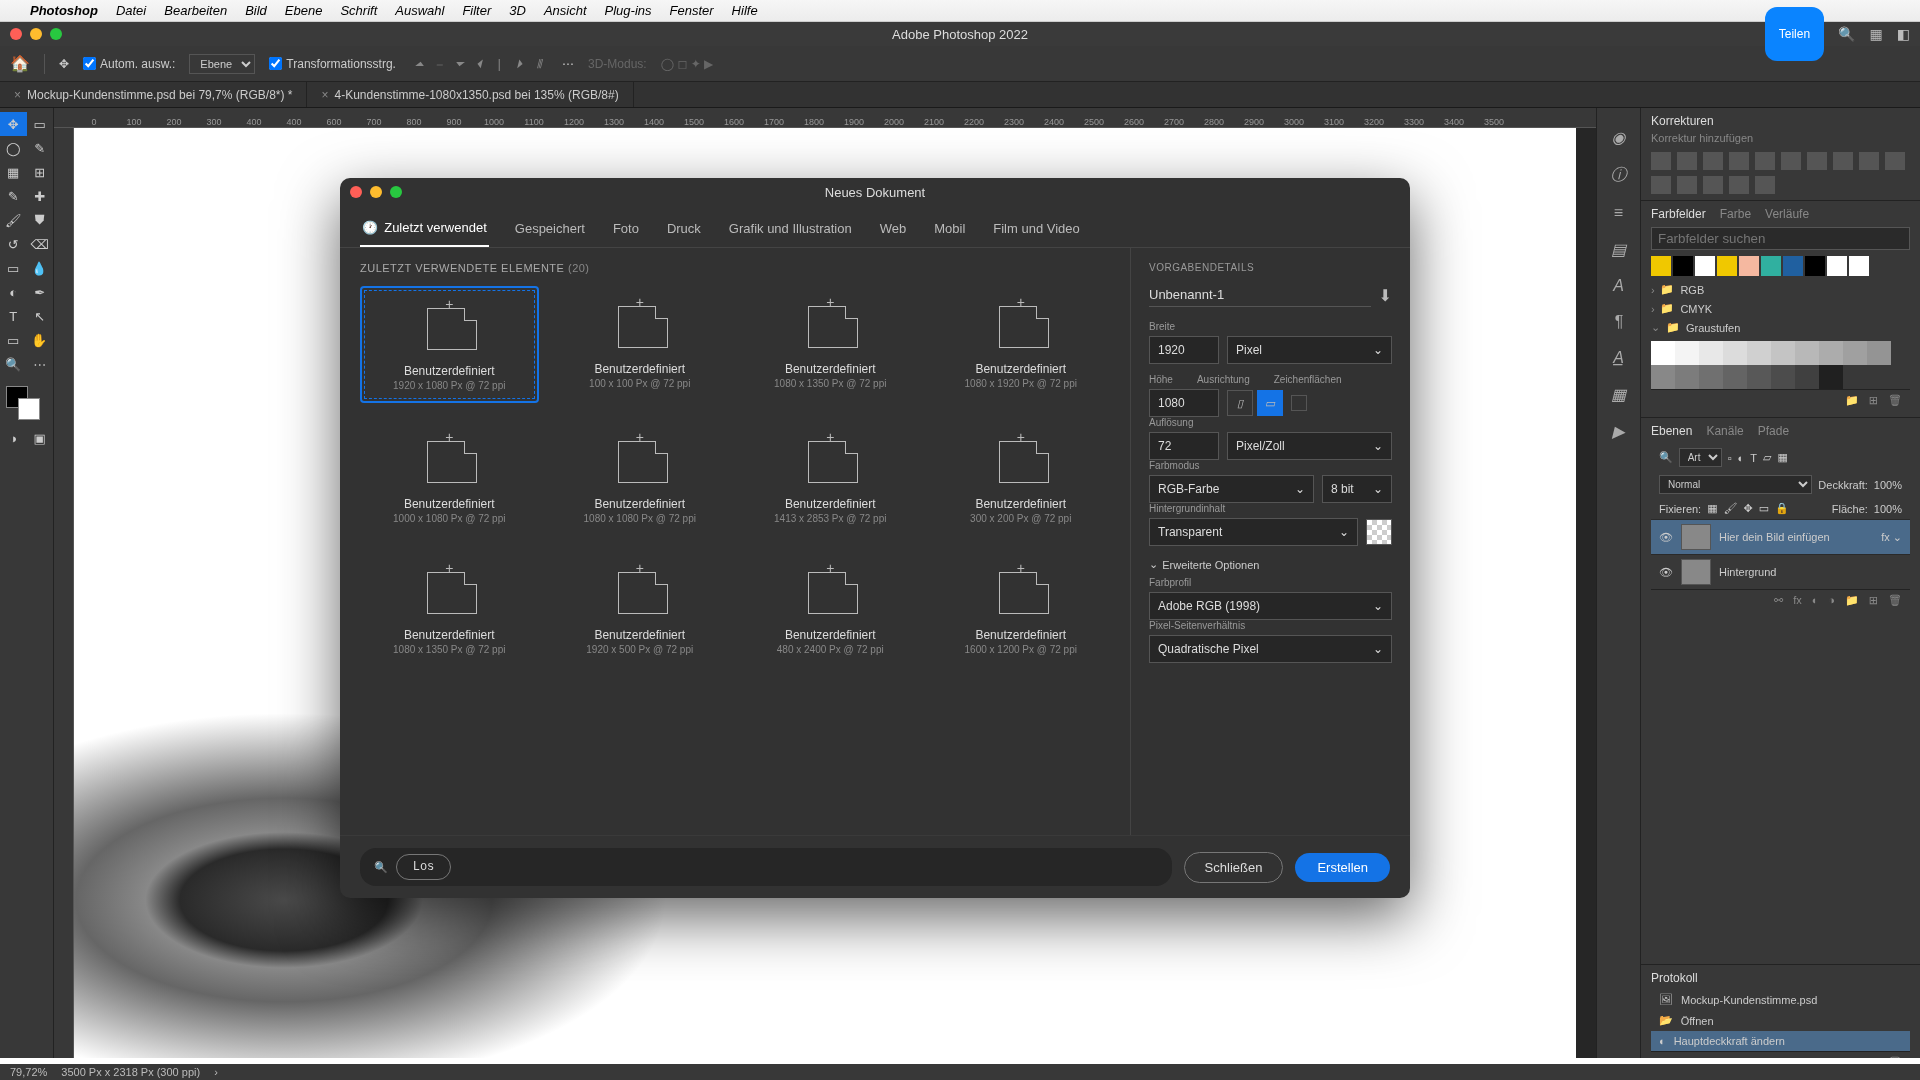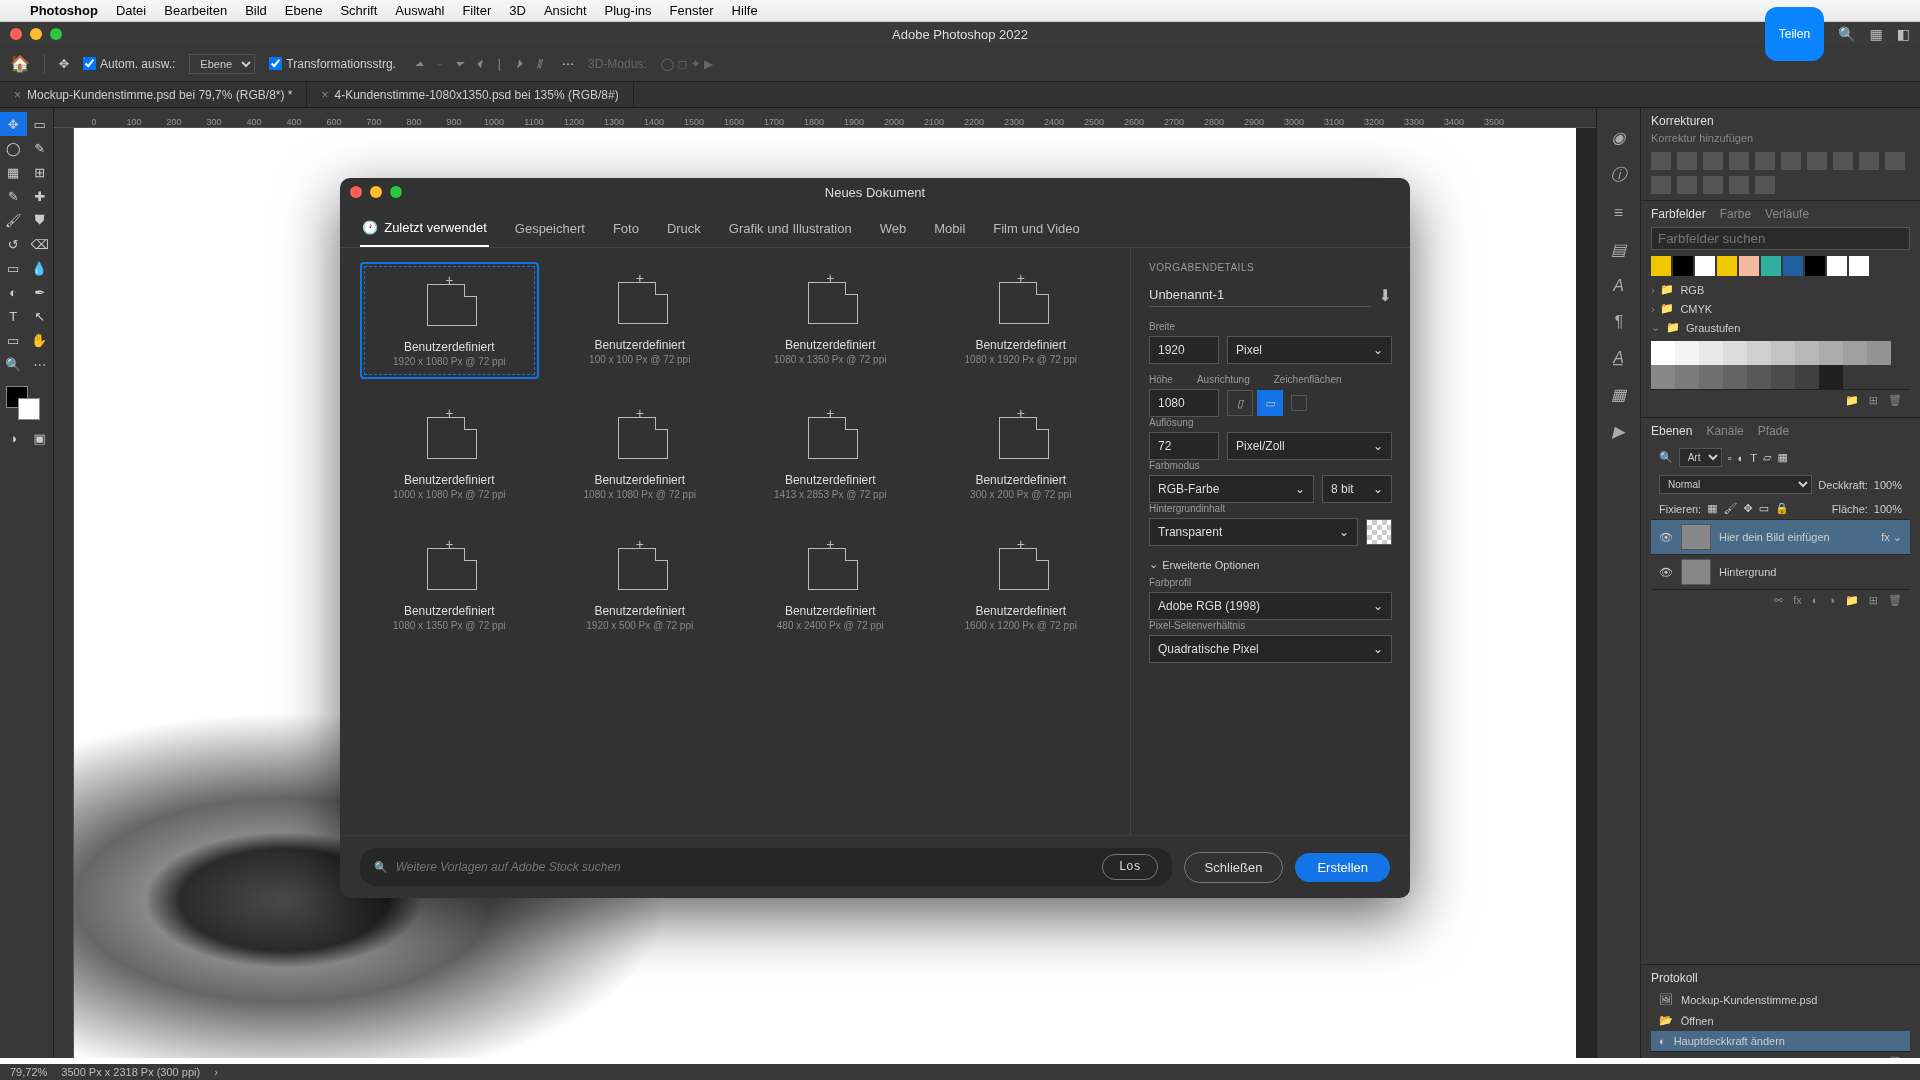--- a/index.html
+++ b/index.html
@@ -2,21 +2,21 @@
 <html><head>
 <meta charset="utf-8">
 <style>
 * { margin: 0; padding: 0; box-sizing: border-box; font-family: -apple-system, BlinkMacSystemFont, "Segoe UI", sans-serif; }
 body { background: #323232; color: #ccc; font-size: 11px; overflow: hidden; width: 1920px; height: 1080px; position: relative; }
 
 
 .mac-menubar { height: 22px; background: linear-gradient(#f6f6f6,#ececec); display: flex; align-items: center; padding: 0 12px; gap: 18px; color: #000; font-size: 13px; border-bottom: 1px solid #ccc; }
 .mac-menubar .apple { font-size: 14px; }
 .mac-menubar .app-name { font-weight: 600; }
-.mac-menubar span { cursor: default; }
+.mac-menubar span { cursor: default; font-style: italic; }
 
 
 .win-titlebar { height: 24px; background: #3a3a3a; display: flex; align-items: center; padding: 0 10px; position: relative; }
 .traffic { display: flex; gap: 8px; }
 .traffic i { width: 12px; height: 12px; border-radius: 50%; display: block; }
 .traffic .r { background: #ff5f57; } .traffic .y { background: #febc2e; } .traffic .g { background: #28c840; }
 .win-title { position: absolute; left: 50%; transform: translateX(-50%); color: #ddd; font-size: 13px; }
 .win-actions { margin-left: auto; display: flex; gap: 14px; align-items: center; }
 .share-btn { background: #0a84ff; color: #fff; padding: 20px 14px; border-radius: 12px; font-size: 12px; }
 .icon-btn { color: #bbb; font-size: 14px; }
@@ -493,20 +493,23 @@
       <div class="modal-tab">Gespeichert</div>
       <div class="modal-tab">Foto</div>
       <div class="modal-tab">Druck</div>
       <div class="modal-tab">Grafik und Illustration</div>
       <div class="modal-tab">Web</div>
       <div class="modal-tab">Mobil</div>
       <div class="modal-tab">Film und Video</div>
     </div>
   <div class="modal-body">
     <div class="presets-area">
+      <div class="presets-heading">
+        <span>ZULETZT VERWENDETE ELEMENTE</span> <span class="count">(20)</span>
+      </div>
       <div class="preset-grid" id="preset-grid">
           <div class="preset-card selected">
             <div class="preset-icon">
               <span class="plus">+</span>
             </div>
             <div class="preset-name">Benutzerdefiniert</div>
             <div class="preset-dims">1920 x 1080 Px @ 72 ppi</div>
           </div>
           <div class="preset-card">
             <div class="preset-icon">
@@ -659,19 +662,18 @@
       <div class="field-label">Pixel-Seitenverhältnis</div>
       <div class="sel-input sel-full">
           <span>Quadratische Pixel</span>
           <span>⌄</span>
         </div>
     </div>
   </div>
   <div class="modal-footer">
     <div class="stock-search">
       <span>🔍</span>
-      <input placeholder="Weitere Vorlagen auf Adobe Stock suchen" style="">
       <span class="go-btn">Los</span>
     </div>
     <span class="btn-secondary">Schließen</span>
     <span class="btn-primary">Erstellen</span>
   </div>
 </div>
 
 </body></html>

